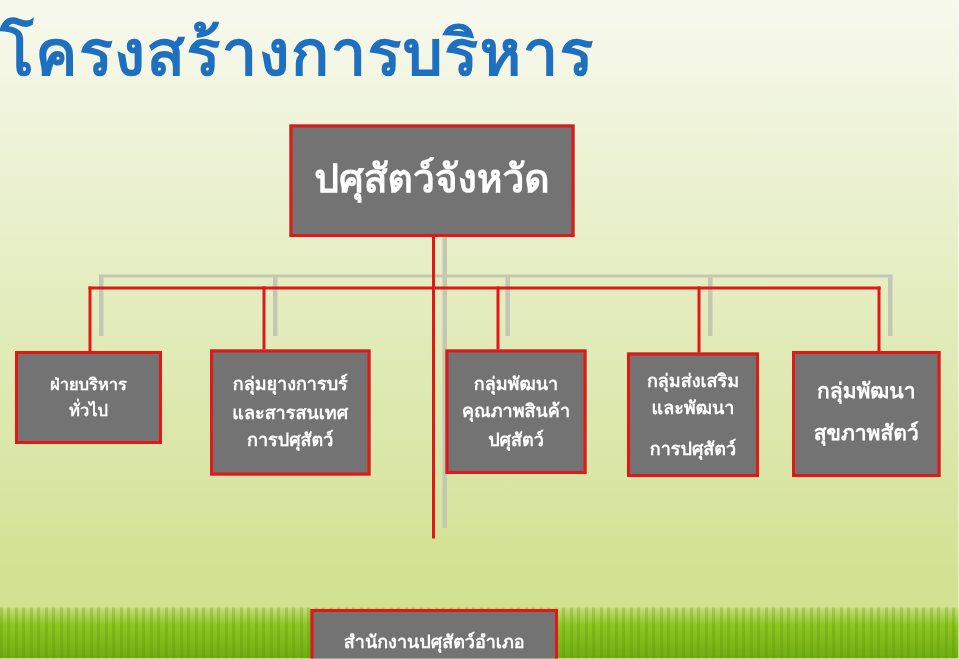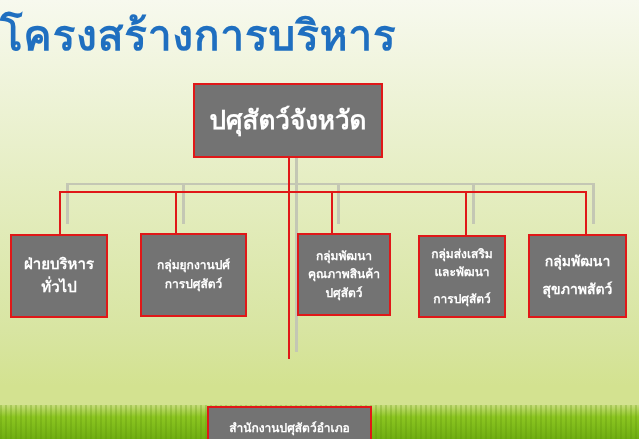--- a/index.html
+++ b/index.html
@@ -48,27 +48,28 @@
 <div class="line red" style="left:59px; top:191px; width:2px; height:43px;"></div>
 <div class="line red" style="left:175px; top:191px; width:2px; height:42px;"></div>
 <div class="line red" style="left:331px; top:191px; width:2px; height:42px;"></div>
 <div class="line red" style="left:465px; top:191px; width:2px; height:44px;"></div>
 <div class="line red" style="left:585px; top:191px; width:2px; height:43px;"></div>
 
 <div class="box" style="left:193px; top:83px; width:190px; height:75px; font-size:26px;">
   <span>ปศุสัตว์จังหวัด</span>
 </div>
 
-<div class="box" style="left:10px; top:234px; width:98px; height:84px; font-size:15px;">
+<div class="box" style="left:10px; top:234px; width:98px; height:62px; font-size:11px;">
   <span>ฝ่ายบริหาร</span>
   <span>ทั่วไป</span>
 </div>
 
 <div class="box" style="left:140px; top:233px; width:107px; height:84px; font-size:12px;">
-  <span>กลุ่มยุกงานปศ์</span>
+  <span>กลุ่มยุางการบร์</span>
+  <span>และสารสนเทศ</span>
   <span>การปศุสัตว์</span>
 </div>
 
 <div class="box" style="left:297px; top:233px; width:94px; height:83px; font-size:12px;">
   <span>กลุ่มพัฒนา</span>
   <span>คุณภาพสินค้า</span>
   <span>ปศุสัตว์</span>
 </div>
 
 <div class="box" style="left:418px; top:235px; width:88px; height:83px; font-size:12px;">

